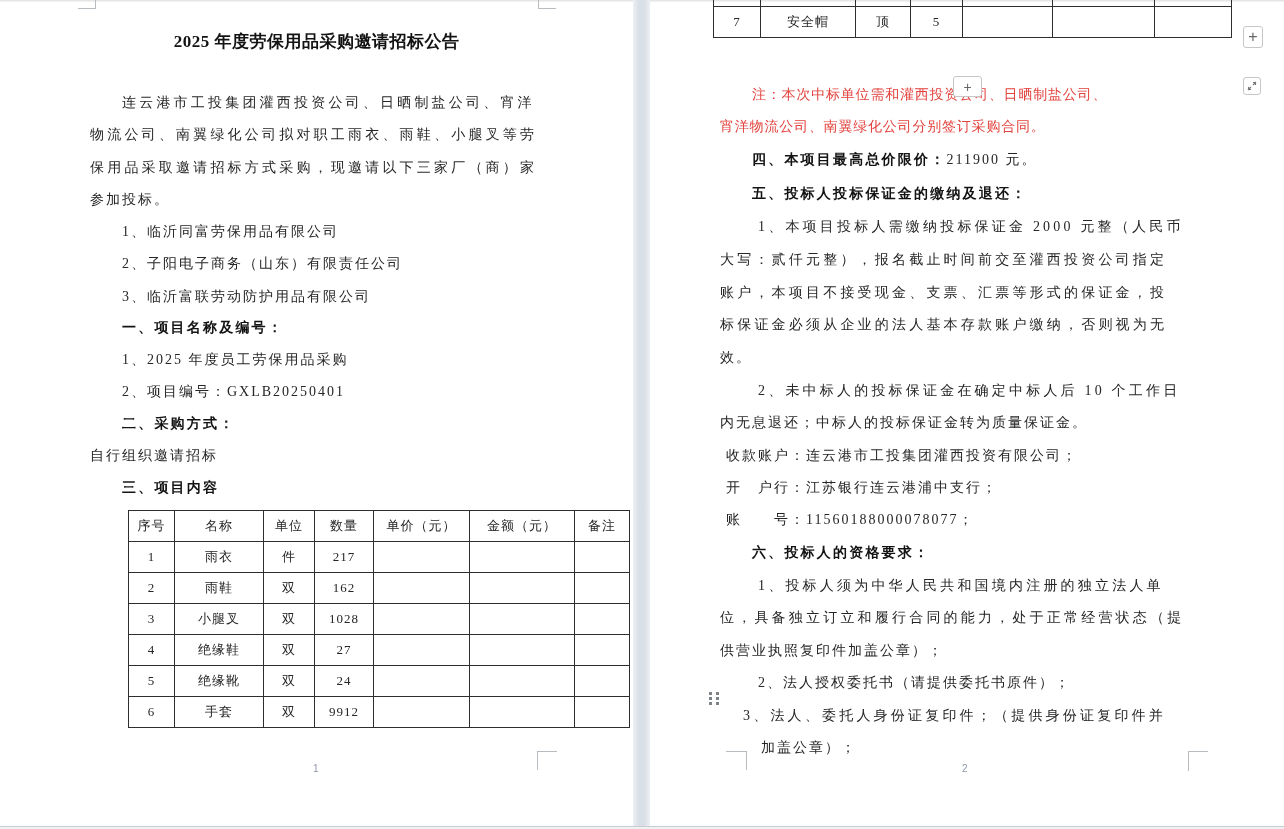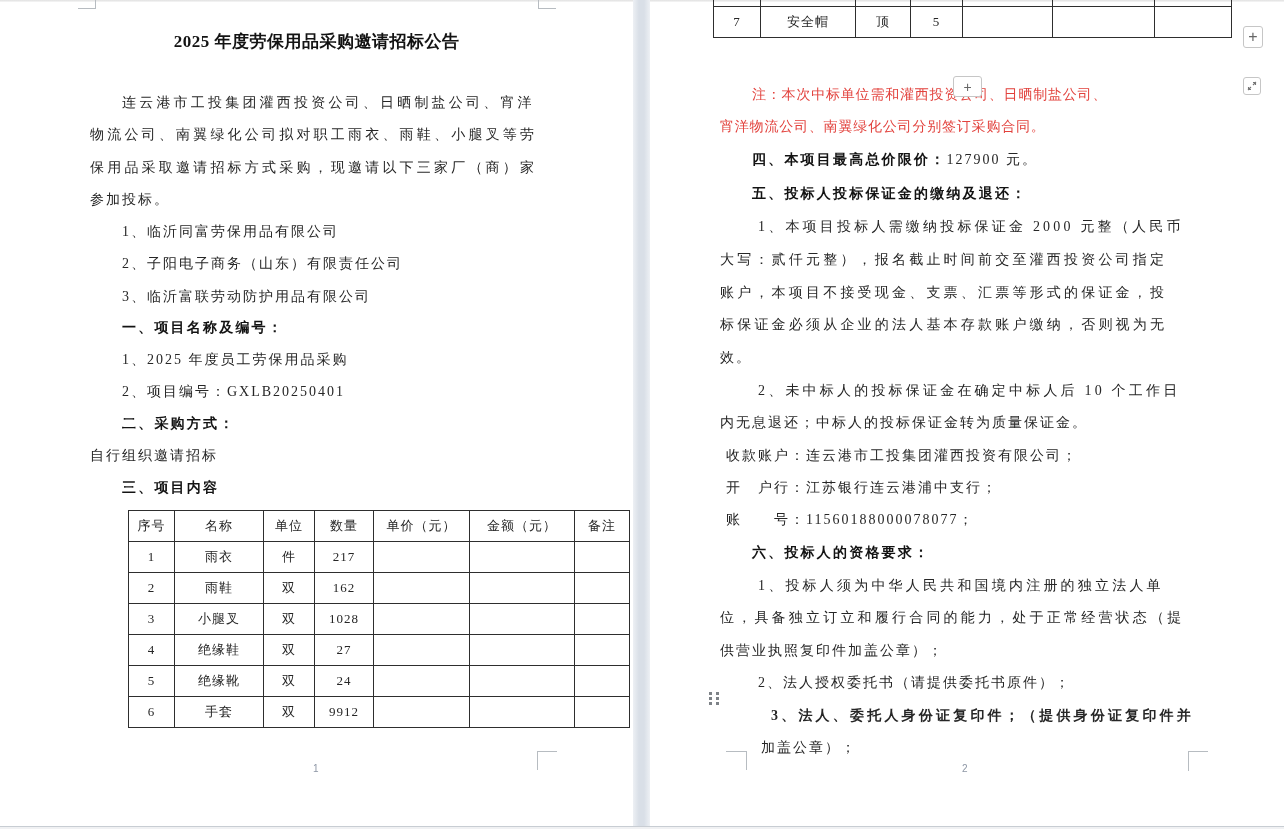--- a/index.html
+++ b/index.html
@@ -180,21 +180,21 @@
       </table>
 
     <div class="line red" style="left:752px;top:84px;">注：本次中标单位需和灌西投资公司、日晒制盐公司、</div>
     <div class="line red" style="left:720px;top:116px;">宵洋物流公司、南翼绿化公司分别签订采购合同。</div>
 
     <div class="fab" style="left:953px;top:76px;width:29px;height:21px;font-size:14px;">
       <span>+</span>
     </div>
 
     <div class="line" style="left:752px;top:149px;">
-      <span class="boldh">四、本项目最高总价限价：</span><span>127900 元。</span>
+      <span class="boldh">四、本项目最高总价限价：</span><span>211900 元。</span>
     </div>
 
     <div class="line boldh" style="left:752px;top:183px;">五、投标人投标保证金的缴纳及退还：</div>
 
     <div class="line just" style="left:758px;top:216px;">1、本项目投标人需缴纳投标保证金 2000 元整（人民币</div>
     <div class="line just" style="left:720px;top:249px;">大写：贰仟元整），报名截止时间前交至灌西投资公司指定</div>
     <div class="line just" style="left:720px;top:282px;">账户，本项目不接受现金、支票、汇票等形式的保证金，投</div>
     <div class="line just" style="left:720px;top:314px;">标保证金必须从企业的法人基本存款账户缴纳，否则视为无</div>
     <div class="line" style="left:720px;top:347px;">效。</div>
 
@@ -204,21 +204,21 @@
     <div class="line" style="left:726px;top:445px;">收款账户：连云港市工投集团灌西投资有限公司；</div>
     <div class="line" style="left:726px;top:477px;">开　户行：江苏银行连云港浦中支行；</div>
     <div class="line" style="left:726px;top:509px;">账　　号：11560188000078077；</div>
 
     <div class="line boldh" style="left:752px;top:542px;">六、投标人的资格要求：</div>
 
     <div class="line just" style="left:758px;top:575px;">1、投标人须为中华人民共和国境内注册的独立法人单</div>
     <div class="line just" style="left:720px;top:607px;text-align:right;">位，具备独立订立和履行合同的能力，处于正常经营状态（提</div>
     <div class="line" style="left:720px;top:640px;">供营业执照复印件加盖公章）；</div>
     <div class="line" style="left:758px;top:672px;">2、法人授权委托书（请提供委托书原件）；</div>
-    <div class="line just" style="left:771px;top:705px;font-weight:bold;">3、法人、委托人身份证复印件；（提供身份证复印件并</div>
+    <div class="line just" style="left:743px;top:705px;">3、法人、委托人身份证复印件；（提供身份证复印件并</div>
     <div class="line" style="left:761px;top:737px;">加盖公章）；</div>
 
     <div class="mark" style="left:726px;top:751px;width:20px;height:1px;"></div>
     <div class="mark" style="left:746px;top:751px;width:1px;height:19px;"></div>
     <div class="mark" style="left:1188px;top:751px;width:20px;height:1px;"></div>
     <div class="mark" style="left:1188px;top:751px;width:1px;height:20px;"></div>
 
     <div class="pagenum" style="left:962px;top:763px;">2</div>
 
     <div class="handle">

